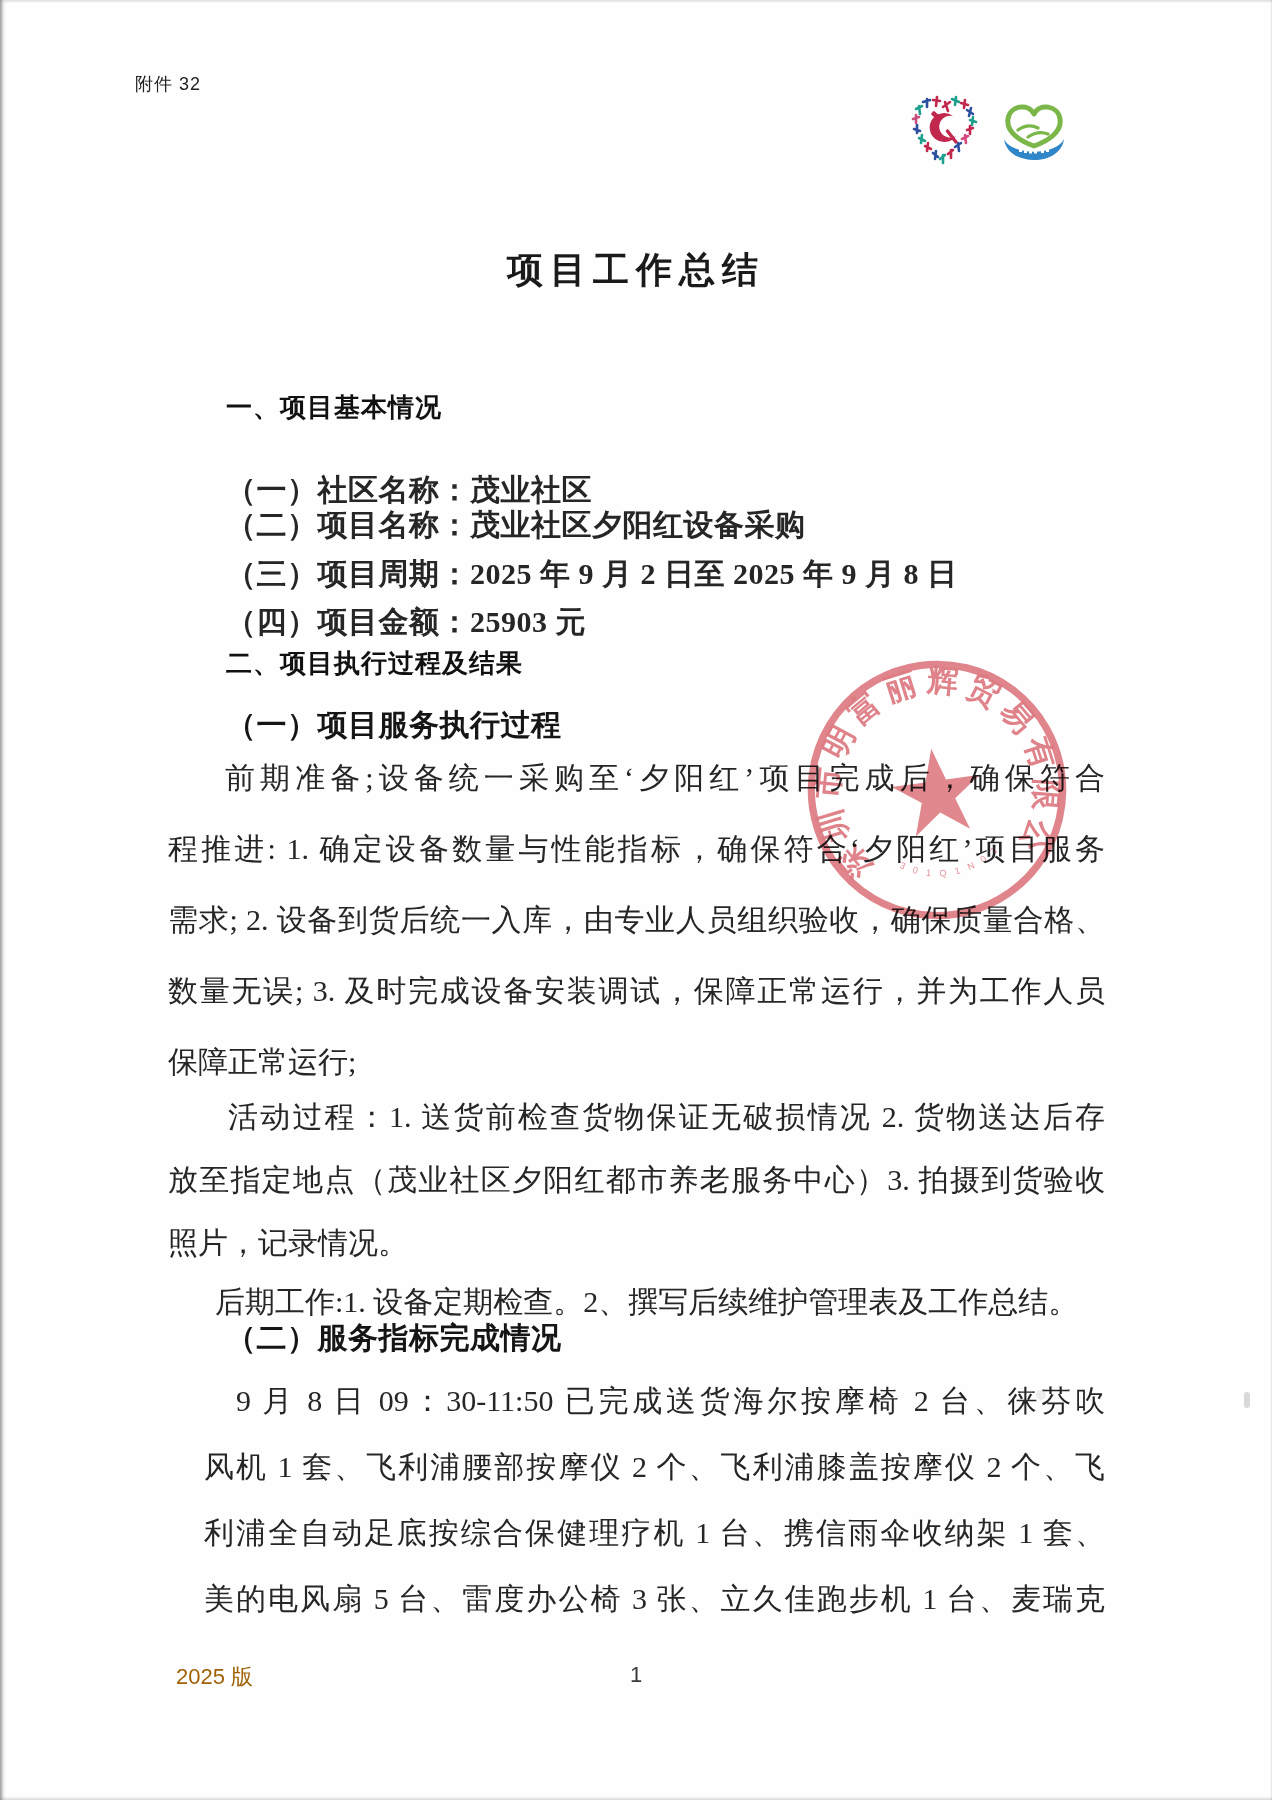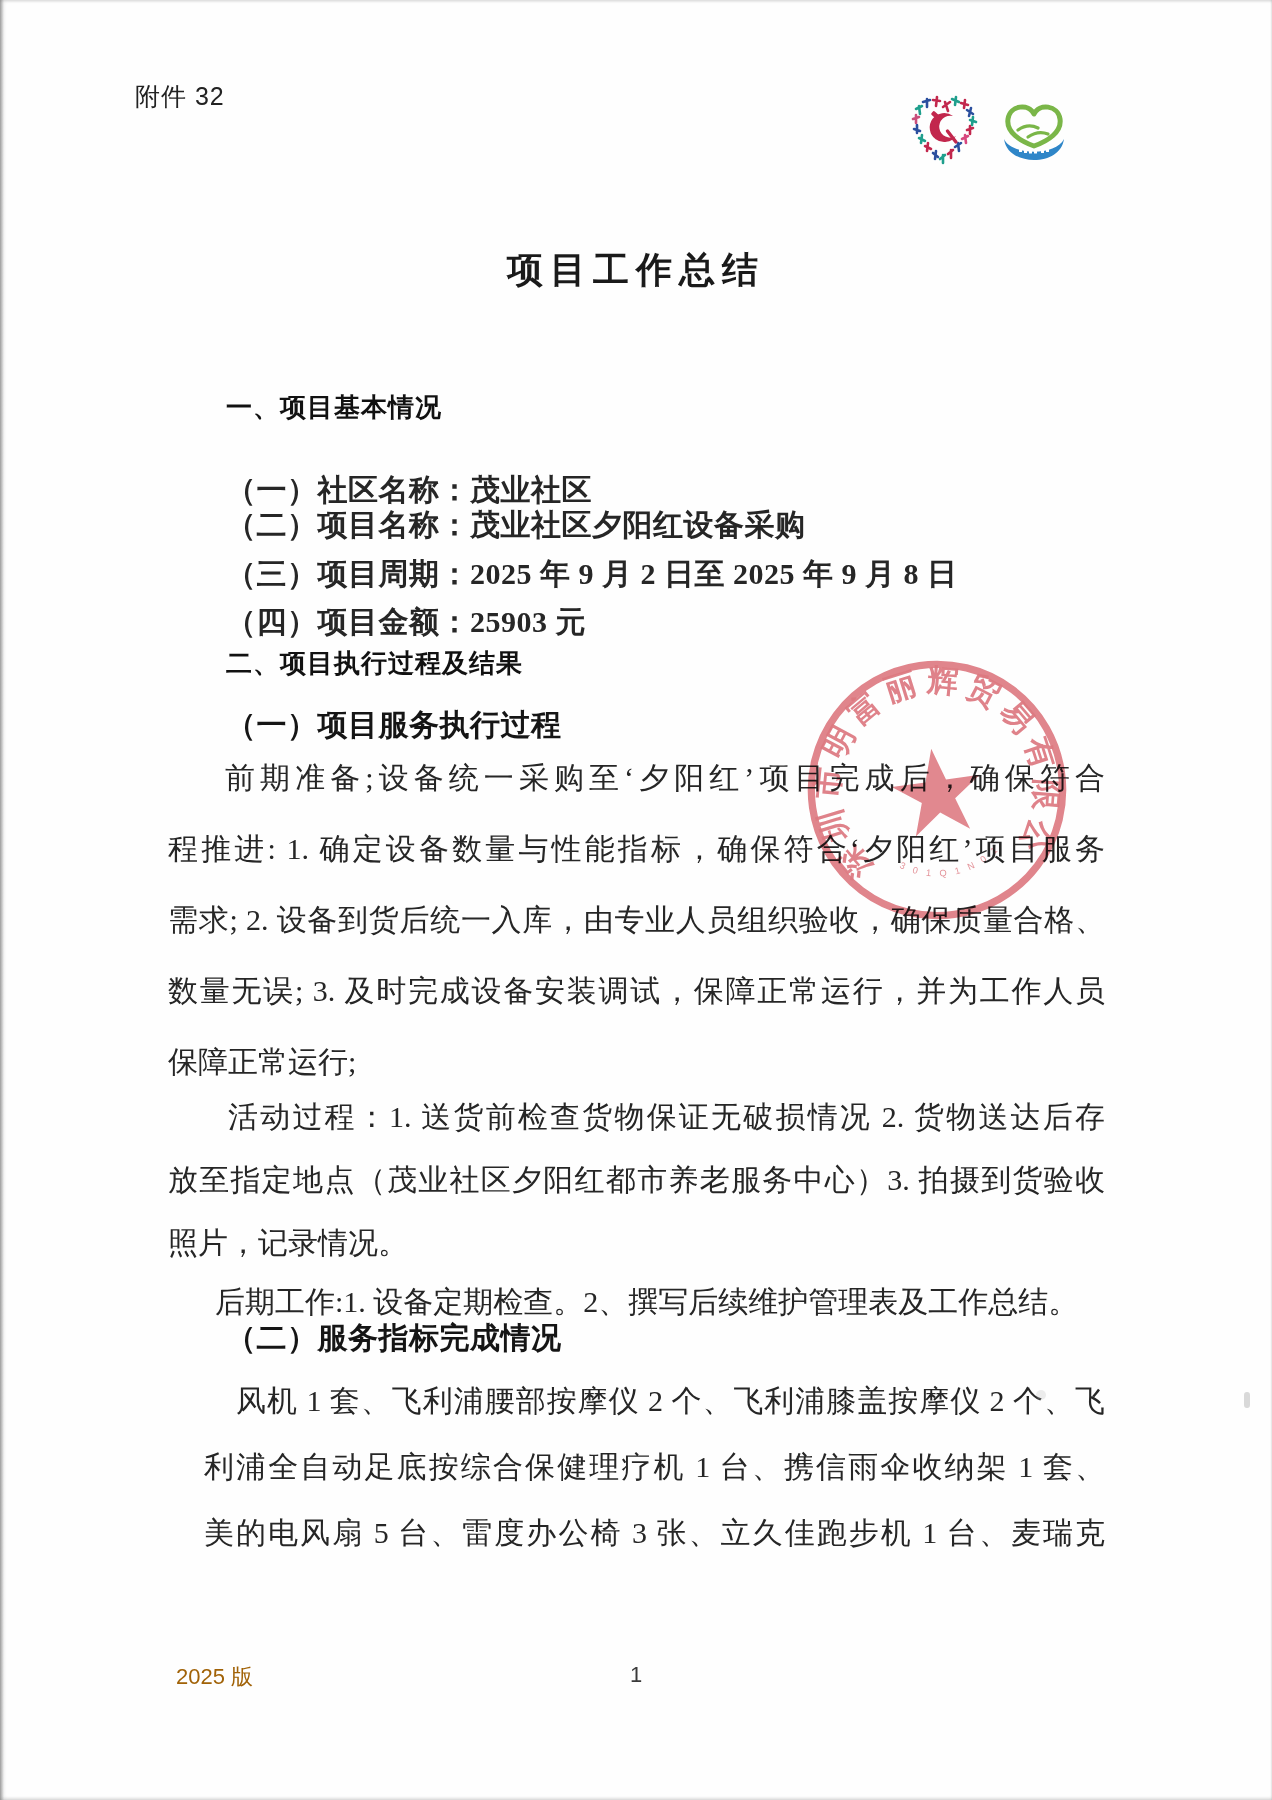--- a/index.html
+++ b/index.html
@@ -7,23 +7,23 @@
   .page {
     position:relative;
     width:1272px; height:1800px;
     background:#fefefe;
     overflow:hidden;
     font-family:"Liberation Serif", serif;
     color:#262626;
     box-shadow: inset 3px 0 4px rgba(0,0,0,.14), inset -1px 0 2px rgba(0,0,0,.06), inset 0 -2px 3px rgba(0,0,0,.08), inset 0 2px 2px rgba(0,0,0,.05);
   }
   .attachment {
-    position:absolute; left:135px; top:80px;
+    position:absolute; left:135px; top:72px;
     font-family:"Liberation Sans", sans-serif;
-    font-size:25px; color:#222; letter-spacing:1px;
+    font-size:18px; color:#222; letter-spacing:1px;
   }
   .doc-title {
     position:absolute; left:0; top:246px; width:100%;
     text-align:center; font-size:36px; font-weight:700;
     letter-spacing:7px; color:#1a1a1a;
   }
   .logo { position:absolute; }
   .logo-party { left:893px; top:90px; width:92px; height:78px; }
   .logo-care  { left:993px; top:97px; width:82px; height:66px; }
 
@@ -184,20 +184,21 @@
       <div class="line">照片，记录情况。</div>
     </div>
 
     <div class="blk para p3" style="top:1272px;">
       <div class="line">后期工作:1. 设备定期检查。2、撰写后续维护管理表及工作总结。</div>
     </div>
 
     <div class="blk h2" style="top:1318px;">（二）服务指标完成情况</div>
 
     <div class="blk para p4" style="top:1368px;">
+      <div class="line just">9 月 8 日 09：30-11:50 已完成送货海尔按摩椅 2 台、徕芬吹</div>
       <div class="line just">风机 1 套、飞利浦腰部按摩仪 2 个、飞利浦膝盖按摩仪 2 个、飞</div>
       <div class="line just">利浦全自动足底按综合保健理疗机 1 台、携信雨伞收纳架 1 套、</div>
       <div class="line just">美的电风扇 5 台、雷度办公椅 3 张、立久佳跑步机 1 台、麦瑞克</div>
     </div>
   </div>
 
   <svg class="seal" viewBox="0 0 260 260">
     <defs>
       <path id="arcTop" d="M 62.8 197.2 A 95 95 0 1 1 197.2 197.2" fill="none"></path>
       <path id="arcBottom" d="M 76 193 A 82 82 0 0 0 184 193" fill="none"></path>

